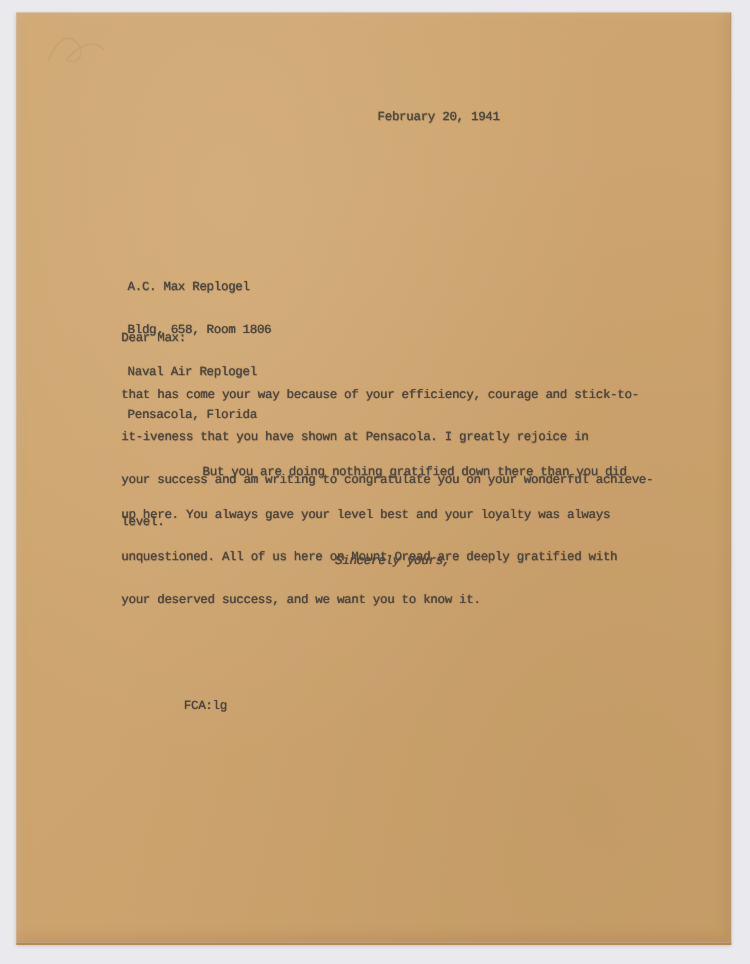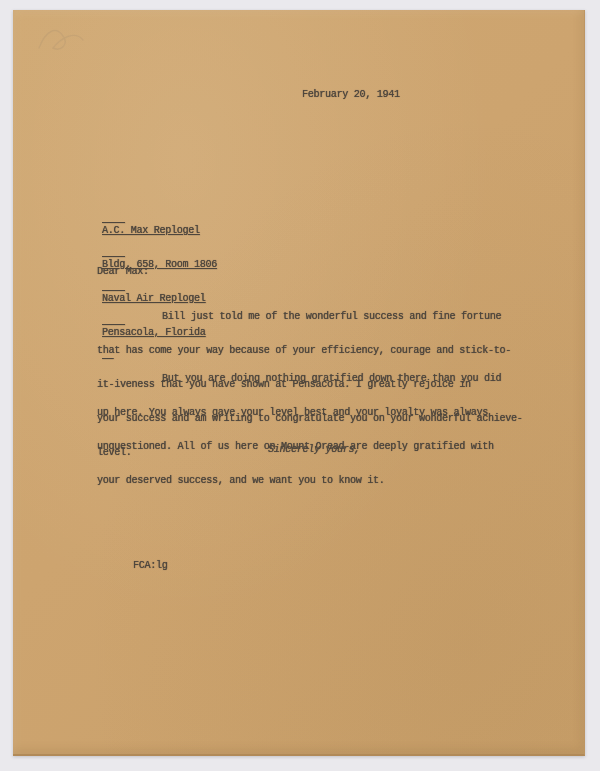--- a/index.html
+++ b/index.html
@@ -36,28 +36,28 @@
     font-size: 10px;
     line-height: 11.35px;
     letter-spacing: -0.25px;
     color: #4e463d;
     text-shadow:
       0 0 0.8px rgba(78,70,61,0.9),
       0.4px 0.4px 0.5px rgba(78,70,61,0.35);
     white-space: pre;
   }
   .date-block      { left: 255px; top: 79px; margin-left: 34px;  }
-  .recipient-block { left: 89px;  top: 192px; text-decoration: underline; }
+  .recipient-block { left: 89px;  top: 192px; }
   .salutation-line { left: 84px;  top: 256px; }
   .para-1          { left: 84px;  top: 278px; }
   .para-2          { left: 84px;  top: 340px; }
   .para-3          { left: 84px;  top: 402px; }
   .closing-line    { left: 255px; top: 434px; font-style: italic; }
   .signature-block { left: 257px; top: 524px; }
-  .initials-line   { left: 89px;  top: 550px; padding-left: 31px; }
+  .initials-line   { left: 103px;  top: 550px; padding-left: 31px; }
   .indent-65 { padding-left: 65px; }
   .indent-55 { padding-left: 55px; }
   .pencil-mark {
     position: absolute;
     left: 18px;
     top: 8px;
     opacity: 0.14;
   }
 </style>
 </head>
@@ -74,21 +74,20 @@
   <div class="typed recipient-block">
     <div>A.C. Max Replogel</div>
     <div>Bldg. 658, Room 1806</div>
     <div>Naval Air Replogel</div>
     <div>Pensacola, Florida</div>
   </div>
 
   <div class="typed salutation-line">Dear Max:</div>
 
   <div class="typed para-1">
-    <div class="indent-65">Bill just told me of the wonderful success and fine fortune</div>
     <div>that has come your way because of your efficiency, courage and stick-to-</div>
     <div>it-iveness that you have shown at Pensacola. I greatly rejoice in</div>
     <div>your success and am writing to congratulate you on your wonderful achieve-</div>
     <div>level.</div>
   </div>
 
   <div class="typed para-2">
     <div class="indent-65">But you are doing nothing gratified down there than you did</div>
     <div>up here. You always gave your level best and your loyalty was always</div>
     <div>unquestioned. All of us here on Mount Oread are deeply gratified with</div>

